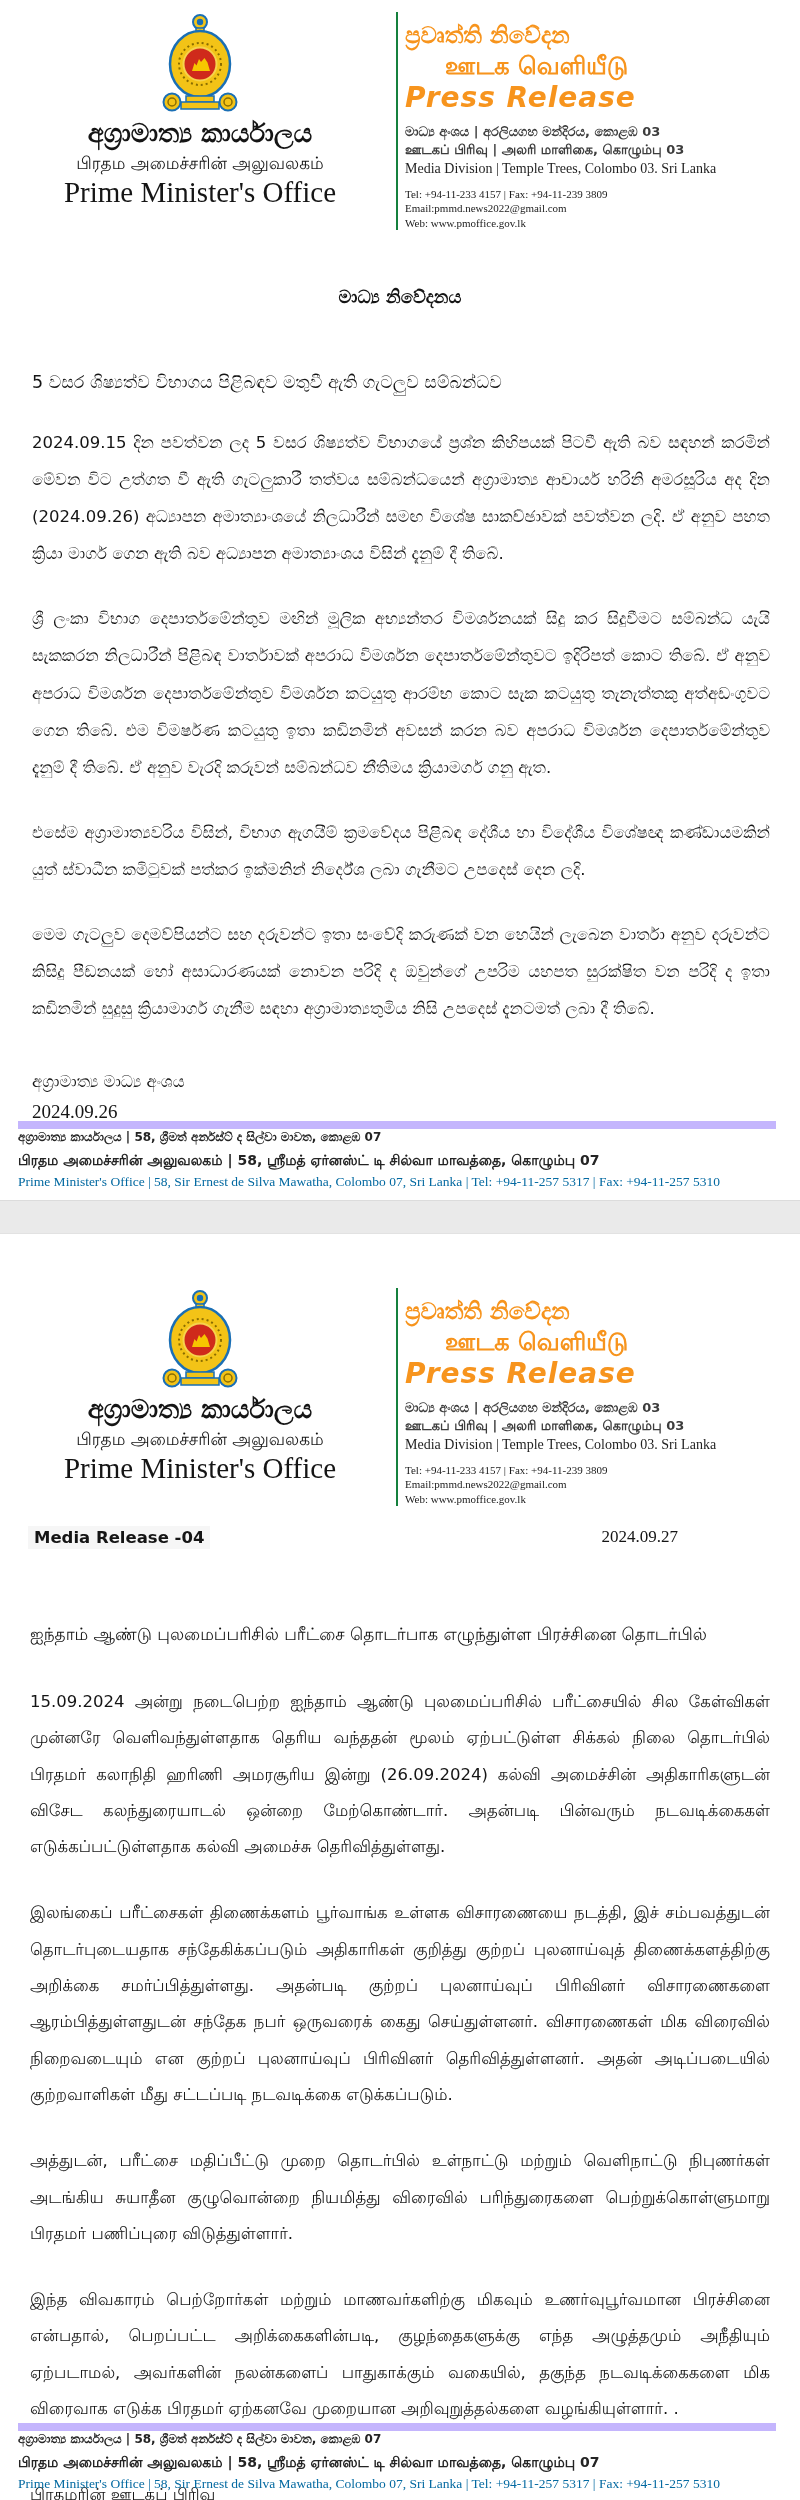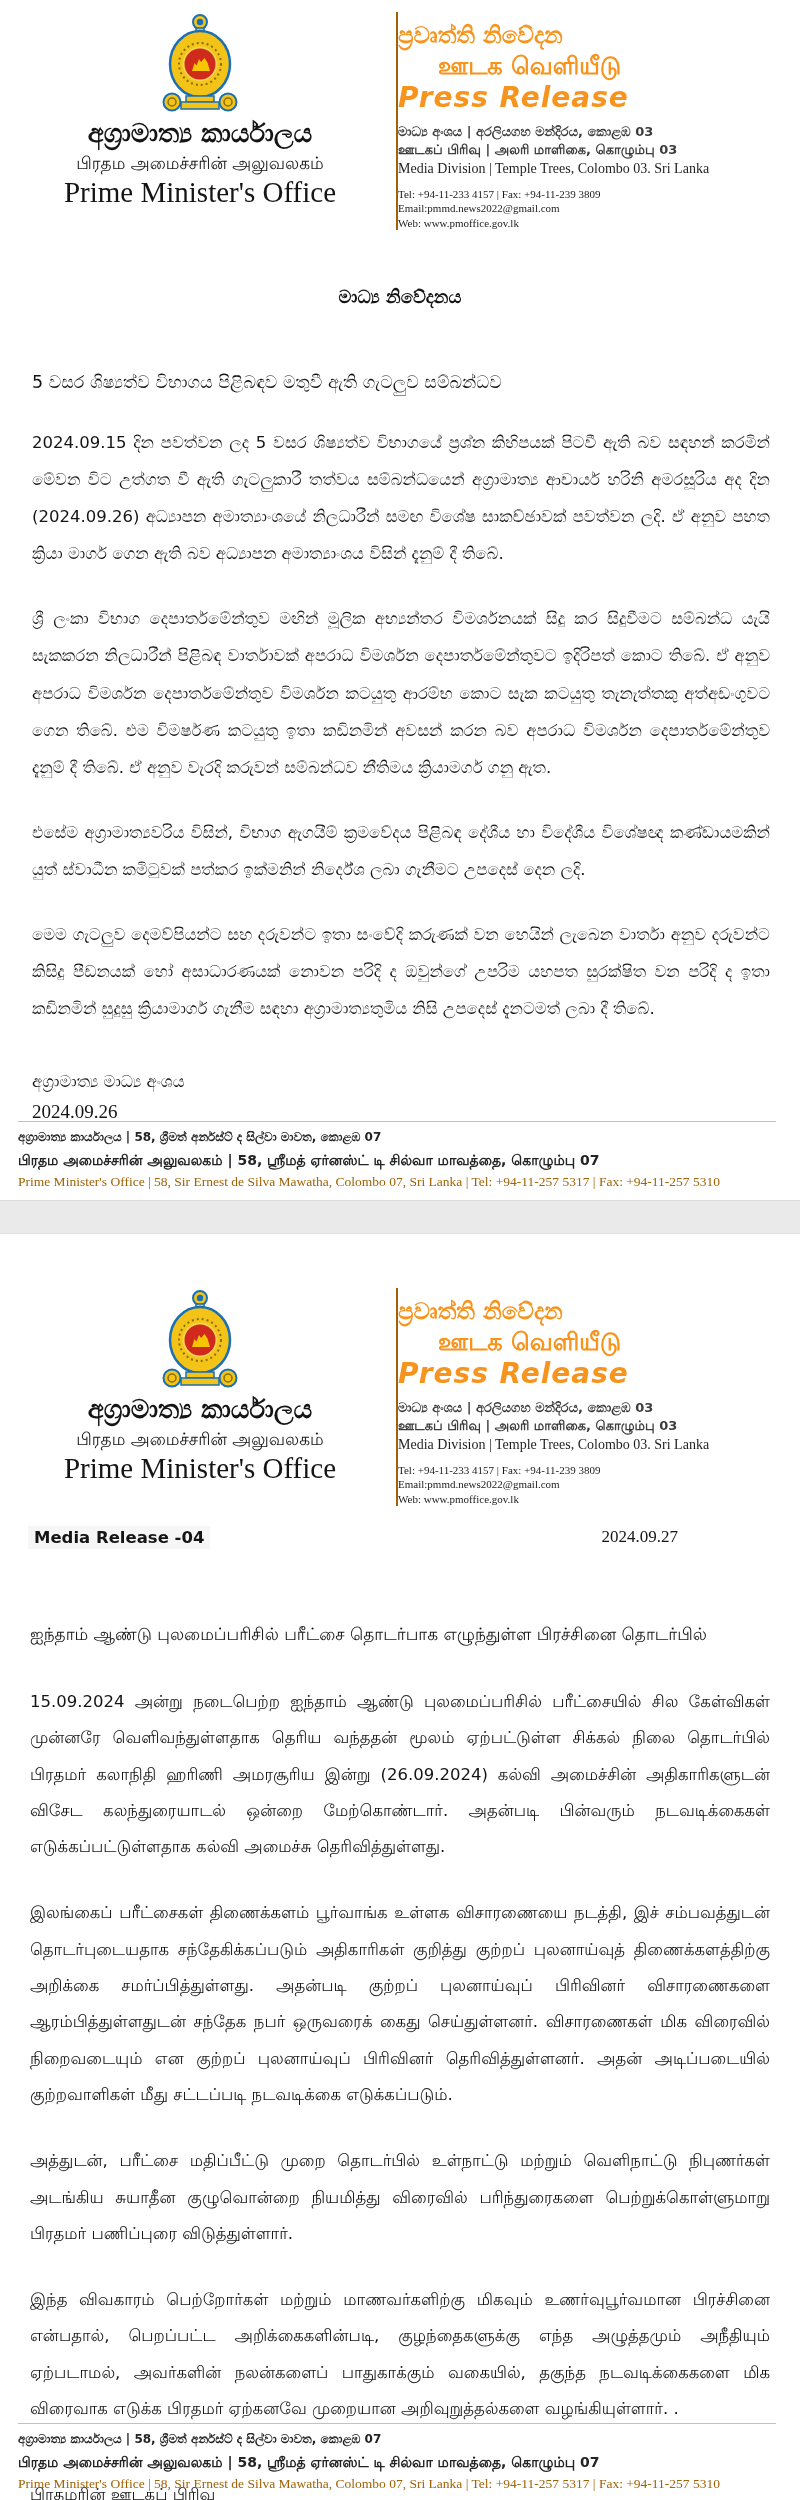--- a/index.html
+++ b/index.html
@@ -15,21 +15,21 @@
   .sheet.p2{height:1268px;}
   .page-gap{height:32px;background:#eaeaea;border-top:1px solid #dcdcdc;border-bottom:1px solid #e2e2e2;}
 
   
   .header{display:flex;padding:12px 26px 0 24px;}
   .hleft{width:352px;text-align:center;flex:none;}
   .emblem{display:block;margin:0 auto;}
   .office-si{font-size:26px;font-weight:bold;line-height:1.25;margin-top:3px;}
   .office-ta{font-size:17px;line-height:1.3;margin-top:2px;}
   .office-en{font-family:"Liberation Serif", serif;font-size:29px;line-height:1.15;margin-top:2px;}
-  .hright{flex:1;border-left:2px solid #a16207;margin-left:20px;padding-left:0;padding-top:10px;min-width:0;}
+  .hright{flex:1;border-left:2px solid #15803d;margin-left:20px;padding-left:7px;padding-top:10px;min-width:0;}
   .press-si{font-size:23px;font-weight:bold;line-height:1.2;}
   .press-ta{font-size:24px;font-weight:bold;line-height:1.25;margin-top:1px;margin-left:40px;}
   .press-en{font-size:28px;font-weight:600;letter-spacing:1px;line-height:1.15;margin-top:1px;font-style:italic;}
   .contact{margin-top:9px;font-size:13px;font-weight:600;color:#3d3d3d;line-height:1.38;}
   .contact .en{font-family:"Liberation Serif", serif;font-weight:400;color:#1f1f1f;font-size:14px;}
   .telblock{margin-top:9px;font-family:"Liberation Serif", serif;font-size:11px;color:#1b1b1b;line-height:1.3;}
 
   
   .doc-type{text-align:center;margin-top:56px;font-size:18px;font-weight:600;}
   .doc-title{margin:60px 30px 0 32px;font-size:17.5px;font-weight:normal;line-height:1.6;}
@@ -42,24 +42,24 @@
   
   .release-row{display:flex;justify-content:space-between;align-items:center;margin:20px 122px 0 28px;gap:40px;}
   .release-no{font-weight:bold;font-size:16.5px;background:#f6f6f6;padding:2px 6px;}
   .release-date{font-family:"Liberation Serif", serif;font-size:17px;}
   .title-ta{margin:66px 34px 0 30px;font-size:17px;line-height:2.3;}
   .body-ta{margin:6px 30px 0 30px;}
   .body-ta p{font-size:16.5px;line-height:2.2;margin:30px 0 0 0;text-align:justify;}
   .signoff-ta{margin:58px 0 0 30px;font-size:16.5px;}
 
   
-  .footer{position:absolute;left:18px;right:24px;bottom:8px;border-top:1px solid #c4b5fd;padding-top:7px;}
+  .footer{position:absolute;left:18px;right:24px;bottom:8px;border-top:8px solid #c4b5fd;}
   .f-si{font-size:12px;font-weight:600;color:#242424;line-height:1.45;}
   .f-ta{font-size:14px;font-weight:600;color:#242424;line-height:1.45;margin-top:3px;}
-  .f-en{font-family:"Liberation Serif", serif;font-size:13.5px;color:#a16207;line-height:1.4;margin-top:3px;}
+  .f-en{font-family:"Liberation Serif", serif;font-size:13.5px;color:#0369a1;line-height:1.4;margin-top:3px;}
 </style>
 </head>
 <body>
 
 <div class="sheet p1">
 
   <div class="header">
     <div class="hleft">
       <svg class="emblem" width="96" height="102" viewBox="0 0 96 102">
         <circle cx="48" cy="10" r="7" fill="#f3c317" stroke="#1a6fb5" stroke-width="2"></circle>

